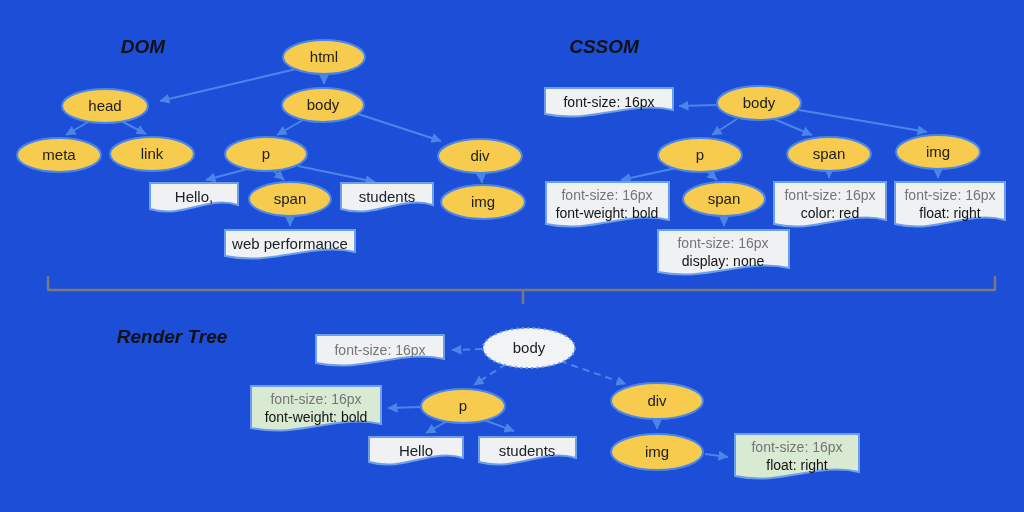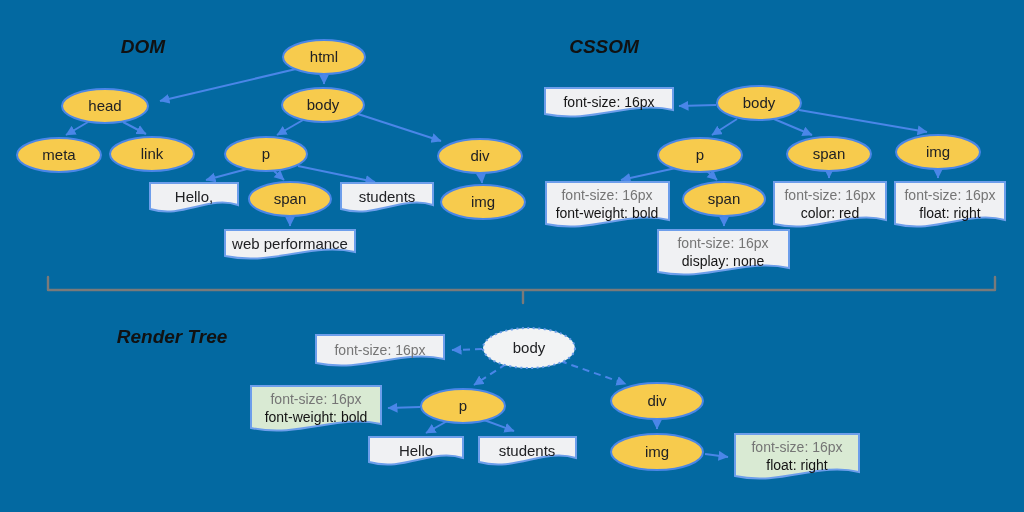--- a/index.html
+++ b/index.html
@@ -1,16 +1,16 @@
 <!DOCTYPE html>
 <html><head>
 <meta charset="utf-8">
 <style>
   html,body { margin:0; padding:0; background:#ffffff; }
-  .stage { position:relative; width:1024px; height:512px; background:#0369a1; overflow:hidden;
+  .stage { position:relative; width:1024px; height:512px; background:#1d4ed8; overflow:hidden;
            font-family:"Liberation Sans", sans-serif; }
   svg text { font-family:"Liberation Sans", sans-serif; }
   .node-ellipse { fill:#F7CB4D; stroke:#4A86E8; stroke-width:2; }
   .ghost-ellipse { fill:#F2F3F4; stroke:#6D9EEB; stroke-width:2; stroke-dasharray:2 3.5; }
   .doc-box { fill:#F0F1F3; stroke:#6D9EEB; stroke-width:2; }
   .doc-box.green { fill:#D9EAD3; }
   .node-label { font-size:15px; fill:#202124; text-anchor:middle; }
   .rule-muted { font-size:14px; fill:#757575; text-anchor:middle; }
   .rule-strong { font-size:14px; fill:#141414; text-anchor:middle; }
   .text-label { font-size:15px; fill:#202124; text-anchor:middle; }

